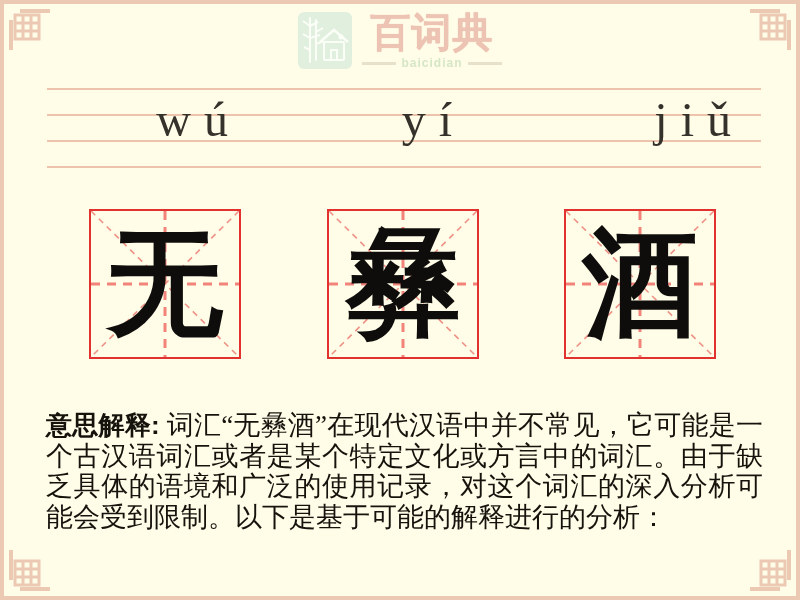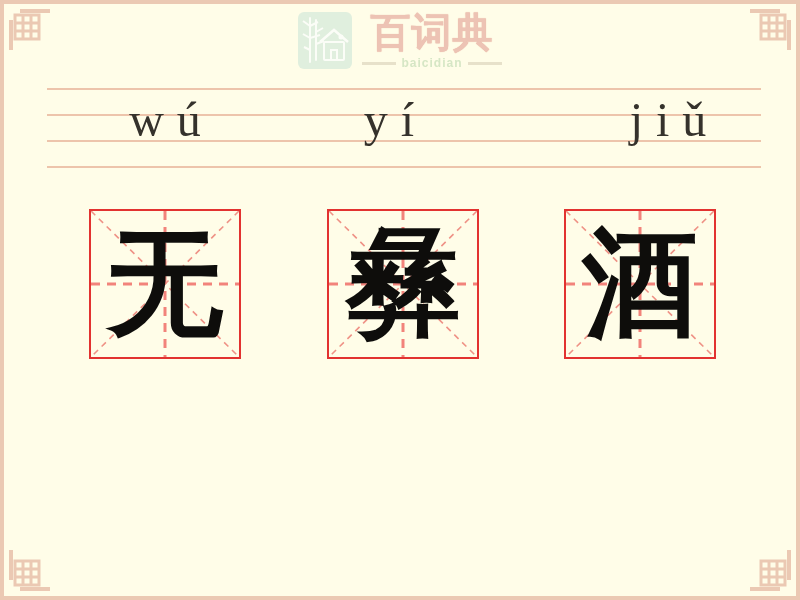--- a/index.html
+++ b/index.html
@@ -26,21 +26,21 @@
   }
   .logo-sub{display:flex;align-items:center;gap:5px;margin-top:2px;opacity:.85;text-align:center;}
   .logo-dash{width:34px;height:3px;background:#e3ddc5;}
   .logo-sub-text{font-family:"Liberation Sans","DejaVu Sans",sans-serif;font-size:12px;font-weight:bold;color:#cfe3bf;letter-spacing:1px;}
 
   
   .pinyin-grid{position:absolute;left:43px;top:84px;width:714px;height:81px;}
   .gline{position:absolute;left:0;width:100%;height:2px;background:#edc4ab;}
   .gline.l1{top:0;} .gline.l2{top:26px;} .gline.l3{top:52px;} .gline.l4{top:78px;}
   .pinyin-syllable{
-    position:absolute;top:88px;width:152px;text-align:center;
+    position:absolute;top:88px;width:152px;text-align:right;
     font-size:48px;line-height:56px;color:#35322c;
     letter-spacing:13px;padding-left:13px;box-sizing:border-box;
   }
   .py1{left:85px;} .py2{left:309px;} .py3{left:588px;}
 
   
   .zibox{
     position:absolute;top:205px;width:152px;height:150px;box-sizing:border-box;
     border:2px solid #e23230;background:#fffde8;
   }
@@ -161,14 +161,18 @@
           <line x1="148" y1="0" x2="0" y2="146"></line>
       </g>
       <g stroke="#f2837b" stroke-width="3" stroke-dasharray="9 7">
         <line x1="74" y1="0" x2="74" y2="146"></line>
           <line x1="0" y1="73" x2="148" y2="73"></line>
       </g>
     </svg>
     <div class="hanzi">酒</div>
   </div>
 
+  <div class="definition">
+    <span class="label">意思解释:</span>
+    <span>词汇“无彝酒”在现代汉语中并不常见，它可能是一个古汉语词汇或者是某个特定文化或方言中的词汇。由于缺乏具体的语境和广泛的使用记录，对这个词汇的深入分析可能会受到限制。以下是基于可能的解释进行的分析：</span>
+  </div>
 
 </div>
 
 </body></html>

